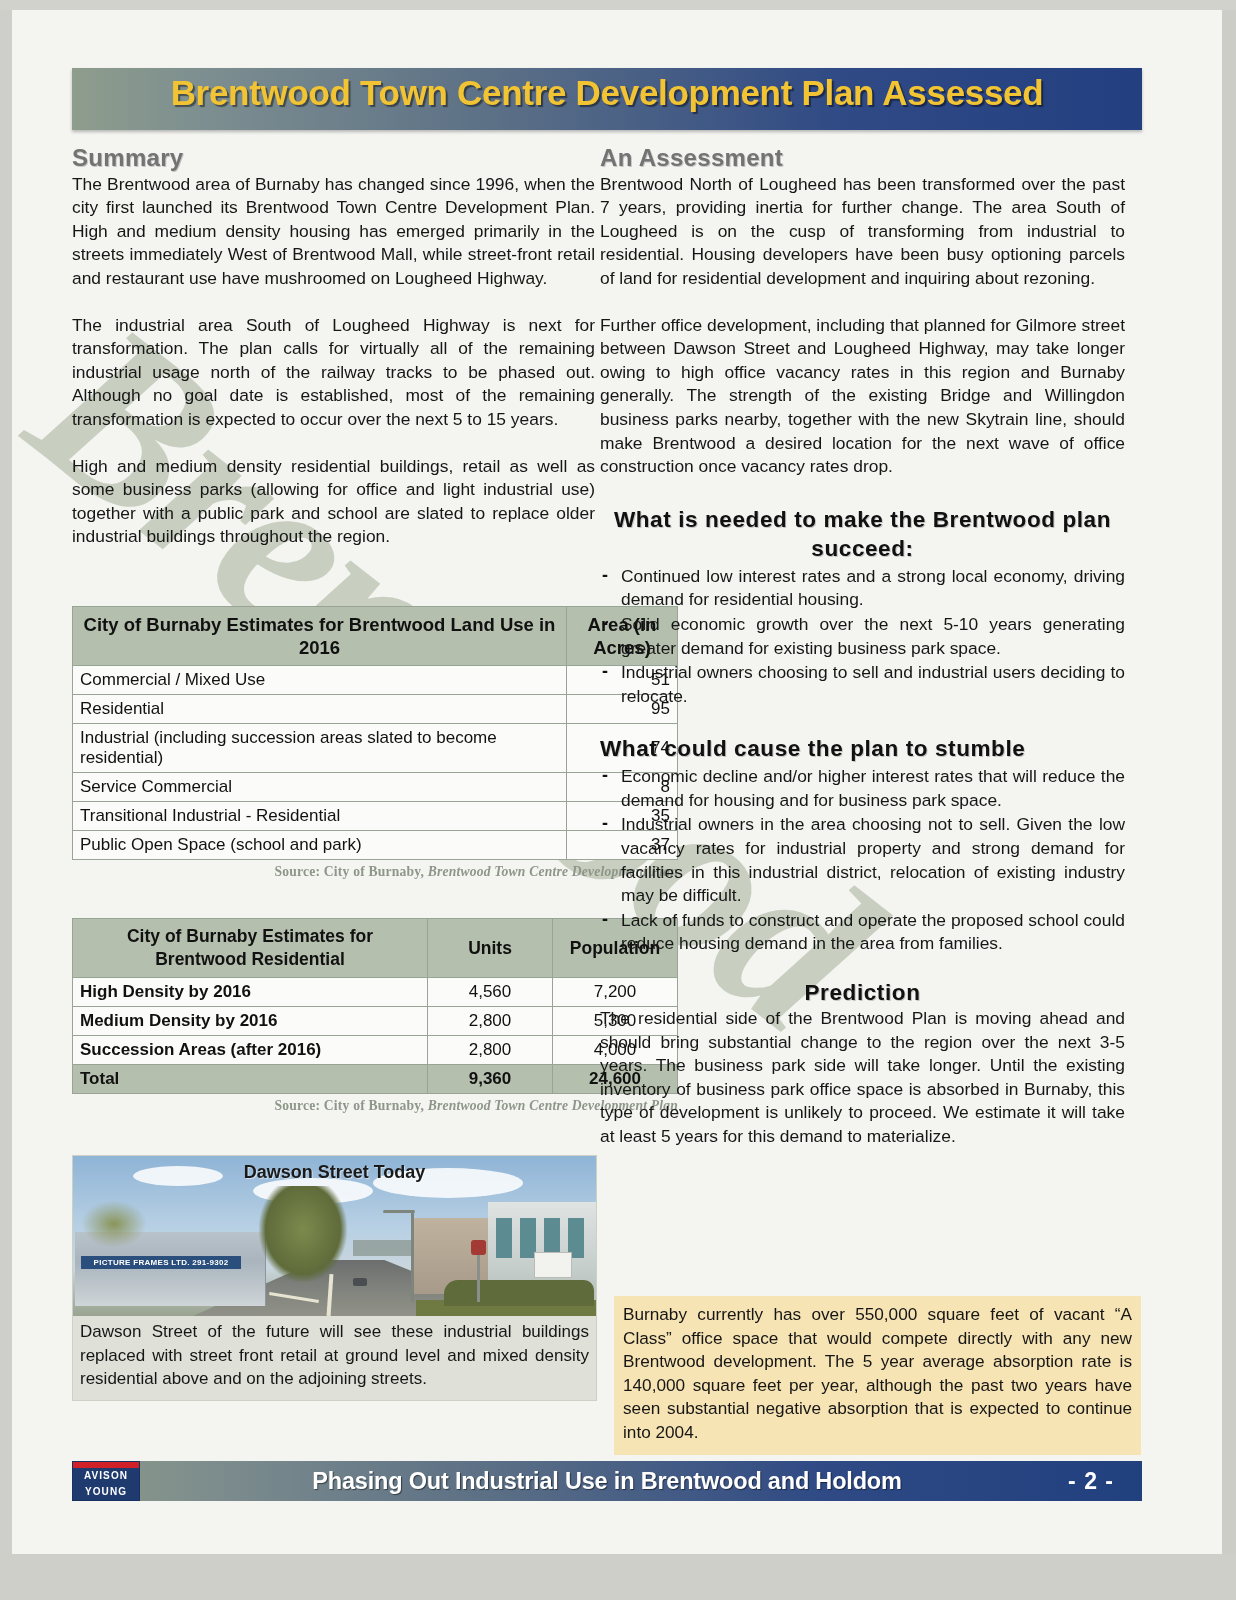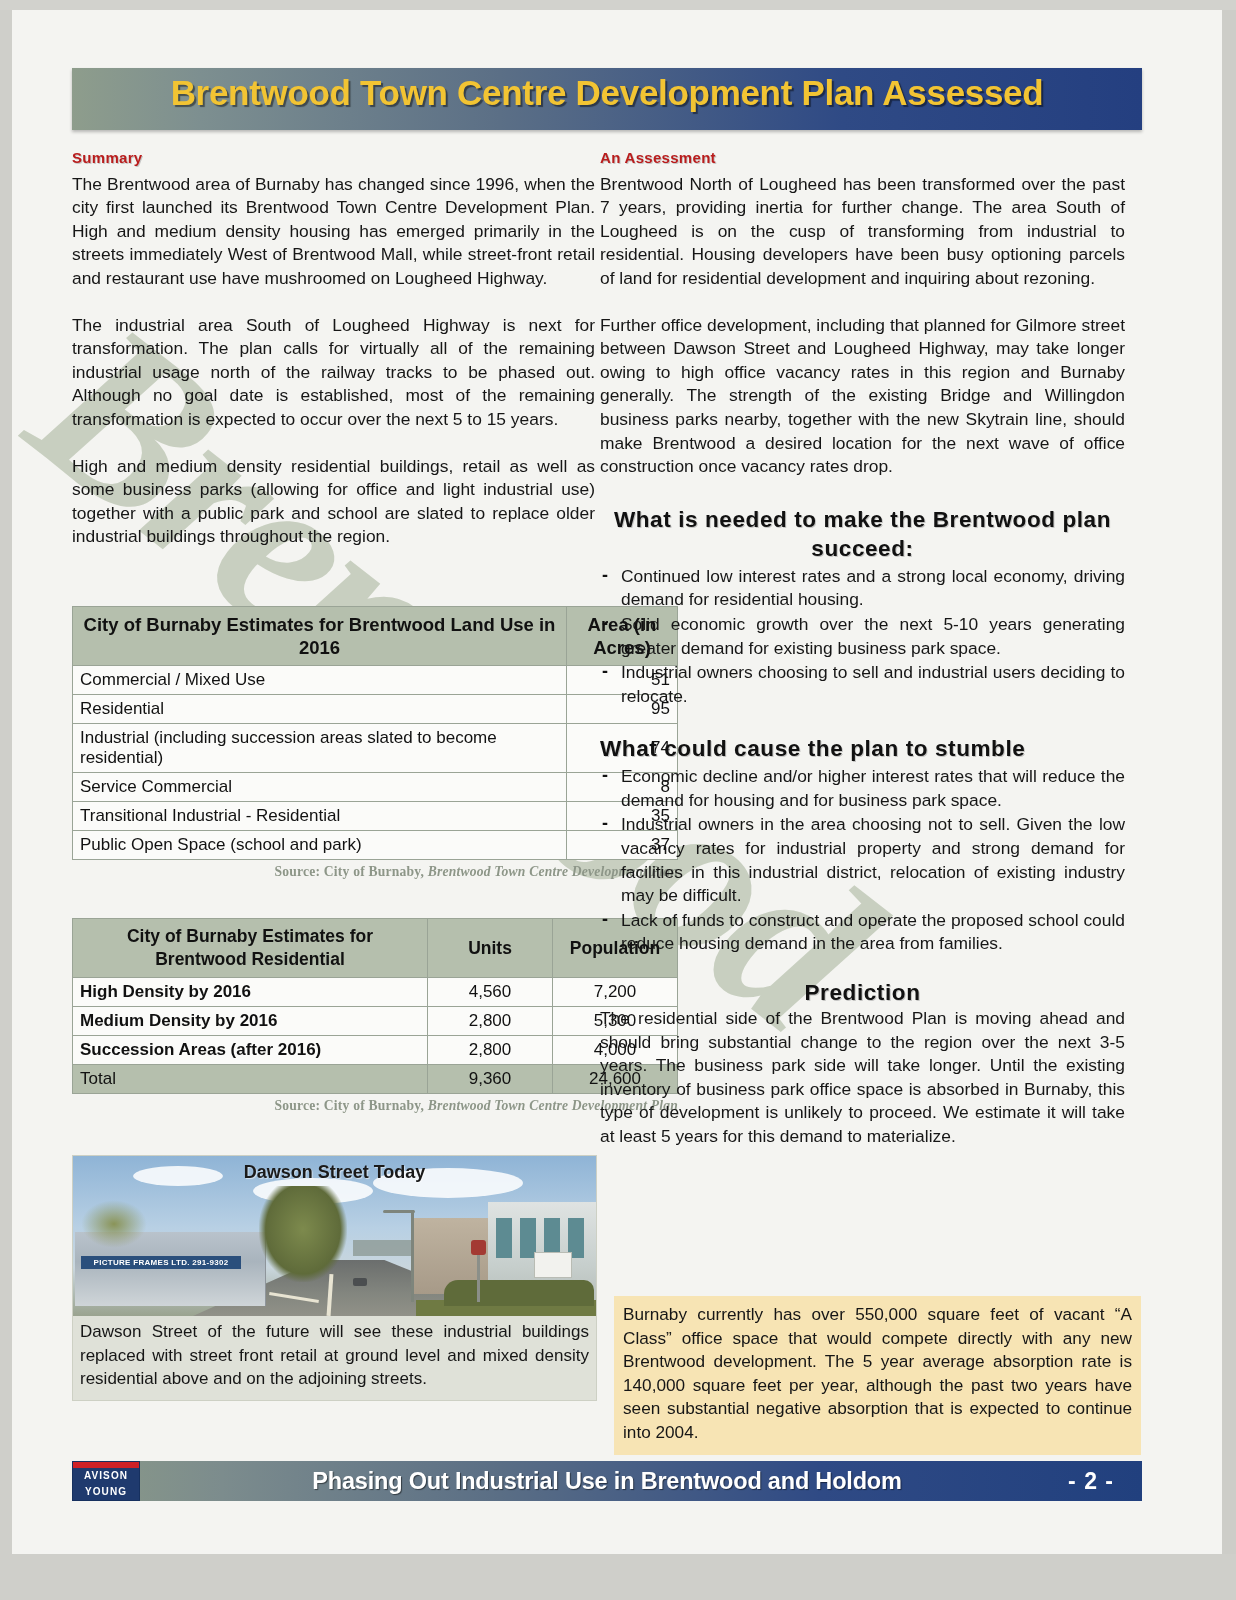--- a/index.html
+++ b/index.html
@@ -84,24 +84,24 @@
     font-size: 17.4px;
     line-height: 23.6px;
     color: #161616;
     text-align: justify;
   }
   #col-left  { left: 72px;  top: 146px; width: 523px; }
   #col-right { left: 600px; top: 146px; width: 525px; }
 
   h2.sec {
     margin: 0 0 3px 0;
-    font-size: 15px;
+    font-size: 24px;
     font-weight: bold;
     letter-spacing: 0.3px;
-    color: #b91c1c;
+    color: #737373;
     text-align: left;
     text-shadow: 1px 1px 0 rgba(160,160,160,0.55);
   }
   p.body {
     margin: 0 0 23px 0;
     text-align: justify;
   }
   p.body:last-child { margin-bottom: 0; }
 
   h3.sub {
@@ -163,21 +163,21 @@
     padding: 6px 6px;
     border: 1px solid #9aa496;
   }
   table.t td.num { text-align: right; width: 96px; }
 
   #table1-wrap { position: absolute; left: 72px; top: 606px; z-index: 4; }
   #table2-wrap { position: absolute; left: 72px; top: 918px; z-index: 4; }
 
   table.t2 td, table.t2 th { font-size: 17px; }
   table.t2 tbody td.lbl { font-weight: bold; }
-  table.t2 tbody tr.total td { background: #b5bfad; font-weight: normal; border-top: 1px solid #9aa496; }
+  table.t2 tbody tr.total td { background: #b5bfad; font-weight: bold; border-top: 1px solid #9aa496; }
   table.t2 thead th { font-size: 17.5px; }
   table.t2 td.num { width: 110px; text-align: center; }
 
   p.source {
     margin: 4px 0 0 0;
     text-align: right;
     font-size: 13.6px;
     font-weight: bold;
     color: #8d9688;
     letter-spacing: 0.2px;

